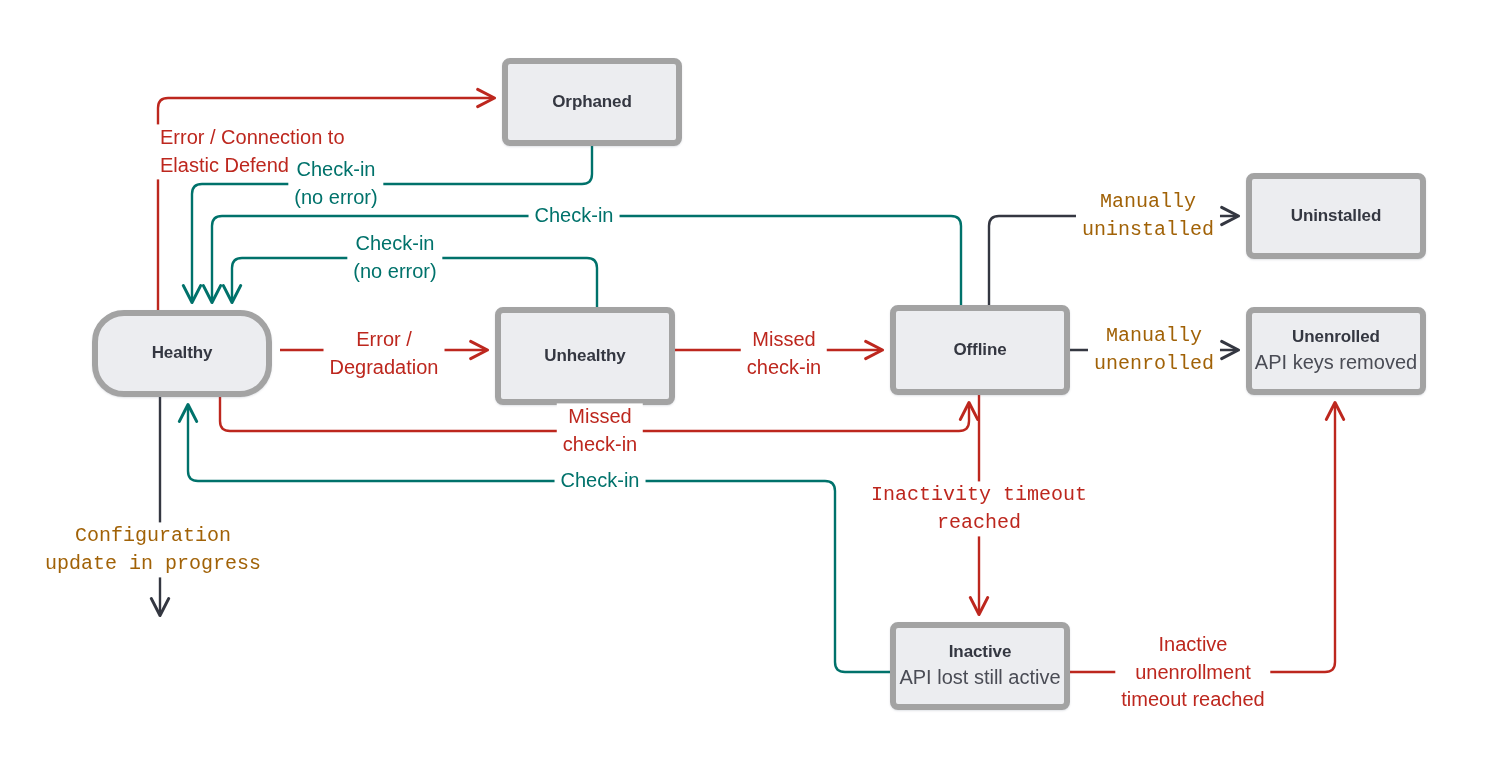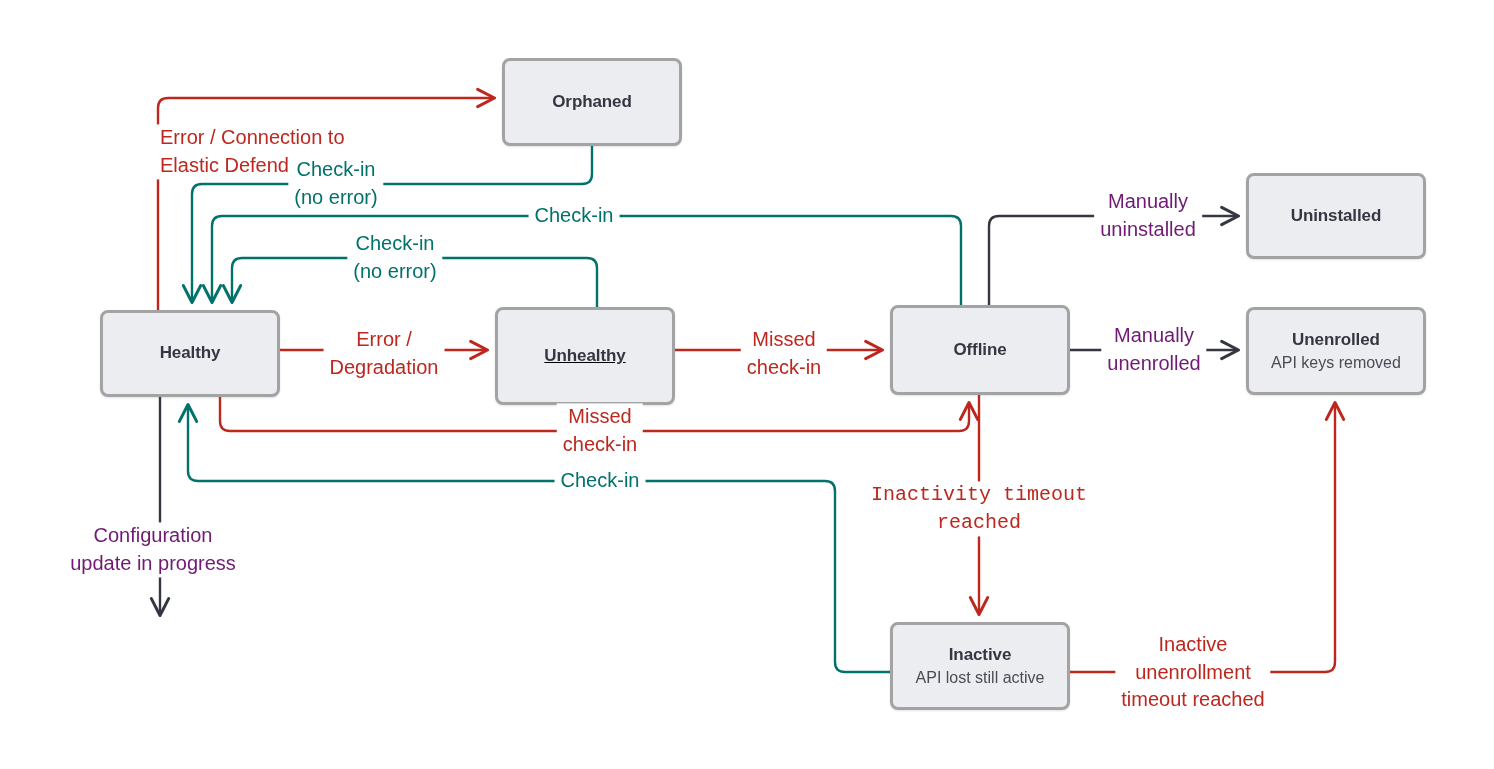--- a/index.html
+++ b/index.html
@@ -21,57 +21,57 @@
     position: absolute;
     left: 0;
     top: 0;
     width: 1494px;
     height: 769px;
   }
   .node {
     position: absolute;
     box-sizing: border-box;
     background: #ECEDF0;
-    border: 3px solid #a3a3a3;
+    border: 6px solid #a3a3a3;
     border-radius: 8px;
     box-shadow: 0 1px 2px rgba(90,100,120,0.18);
     display: flex;
     flex-direction: column;
     align-items: center;
     justify-content: center;
     z-index: 5;
   }
   .node-title {
     font-size: 17px;
     font-weight: bold;
     color: #343741;
     line-height: 1.3;
     letter-spacing: -0.1px;
   }
   .node-sub {
-    font-size: 16px;
+    font-size: 20px;
     font-weight: normal;
     color: #4A4C55;
     line-height: 1.35;
     margin-top: 1px;
   }
   .edge-label {
     position: absolute;
     z-index: 6;
     font-size: 20px;
     line-height: 1.38;
     text-align: center;
     background: #ffffff;
     padding: 0 6px;
     white-space: pre;
     transform: translate(-50%, -50%);
   }
   .lbl-red    { color: #BD271E; }
   .lbl-teal   { color: #00726B; }
-  .lbl-dark   { color: #701a75; }
+  .lbl-dark   { color: #a16207; font-family: Liberation Mono, monospace; }
   .edge-label.left-align { text-align: left; }
 </style>
 </head>
 <body>
 
 <div id="canvas">
 
   <svg class="wires" viewBox="0 0 1494 769">
     <defs>
       <marker id="ar-red" markerWidth="9" markerHeight="9" refX="7.4" refY="4.5" orient="auto" markerUnits="strokeWidth">
@@ -113,25 +113,25 @@
 
       <path stroke="#BD271E" d="M1070,672 L1325,672 Q1335,672 1335,662 L1335,413 L1335,403" marker-end="url(#ar-red)"></path>
 
     </g>
   </svg>
 
   <div class="node" id="node-orphaned" style="left: 502px; top: 58px; width: 180px; height: 88px;">
     <div class="node-title">Orphaned</div>
   </div>
 
-  <div class="node" id="node-healthy" style="left: 100px; top: 310px; width: 180px; height: 87px;">
+  <div class="node" id="node-healthy" style="left: 92px; top: 310px; width: 180px; height: 87px; border-radius: 32px;">
     <div class="node-title">Healthy</div>
   </div>
 
-  <div class="node" id="node-unhealthy" style="left: 495px; top: 307px; width: 180px; height: 98px; text-decoration: underline;">
+  <div class="node" id="node-unhealthy" style="left: 495px; top: 307px; width: 180px; height: 98px;">
     <div class="node-title">Unhealthy</div>
   </div>
 
   <div class="node" id="node-offline" style="left: 890px; top: 305px; width: 180px; height: 90px;">
     <div class="node-title">Offline</div>
   </div>
 
   <div class="node" id="node-uninstalled" style="left: 1246px; top: 173px; width: 180px; height: 86px;">
     <div class="node-title">Uninstalled</div>
   </div>

